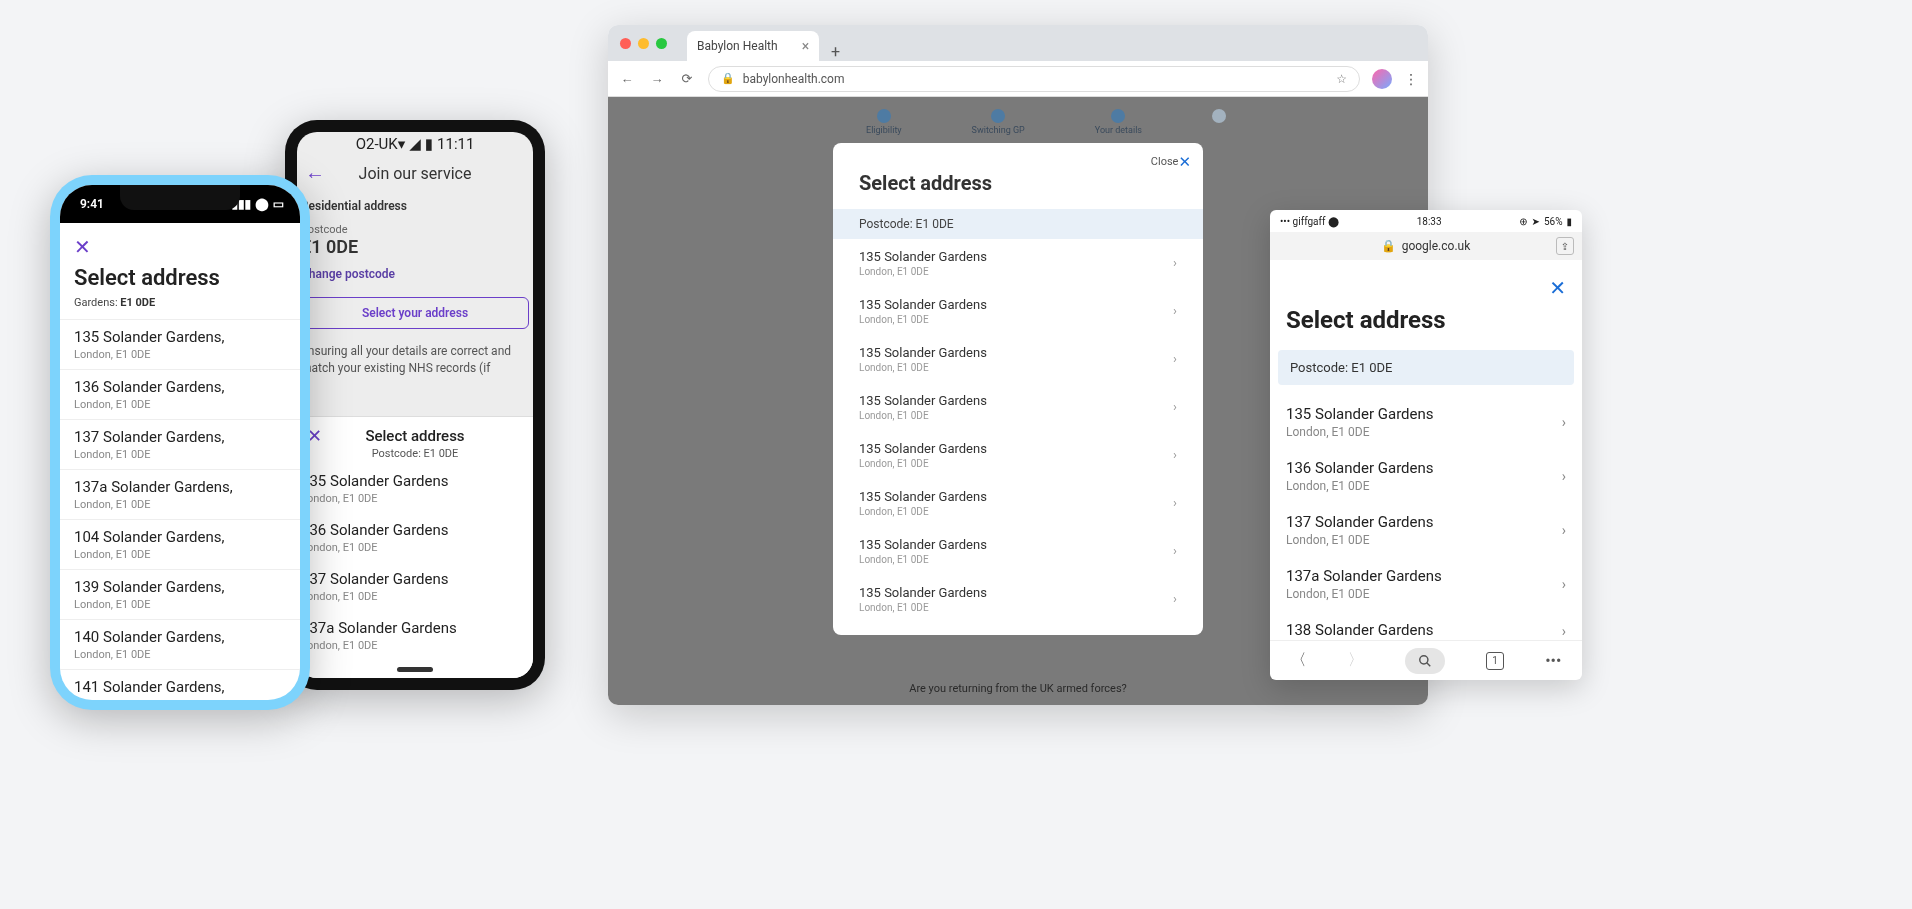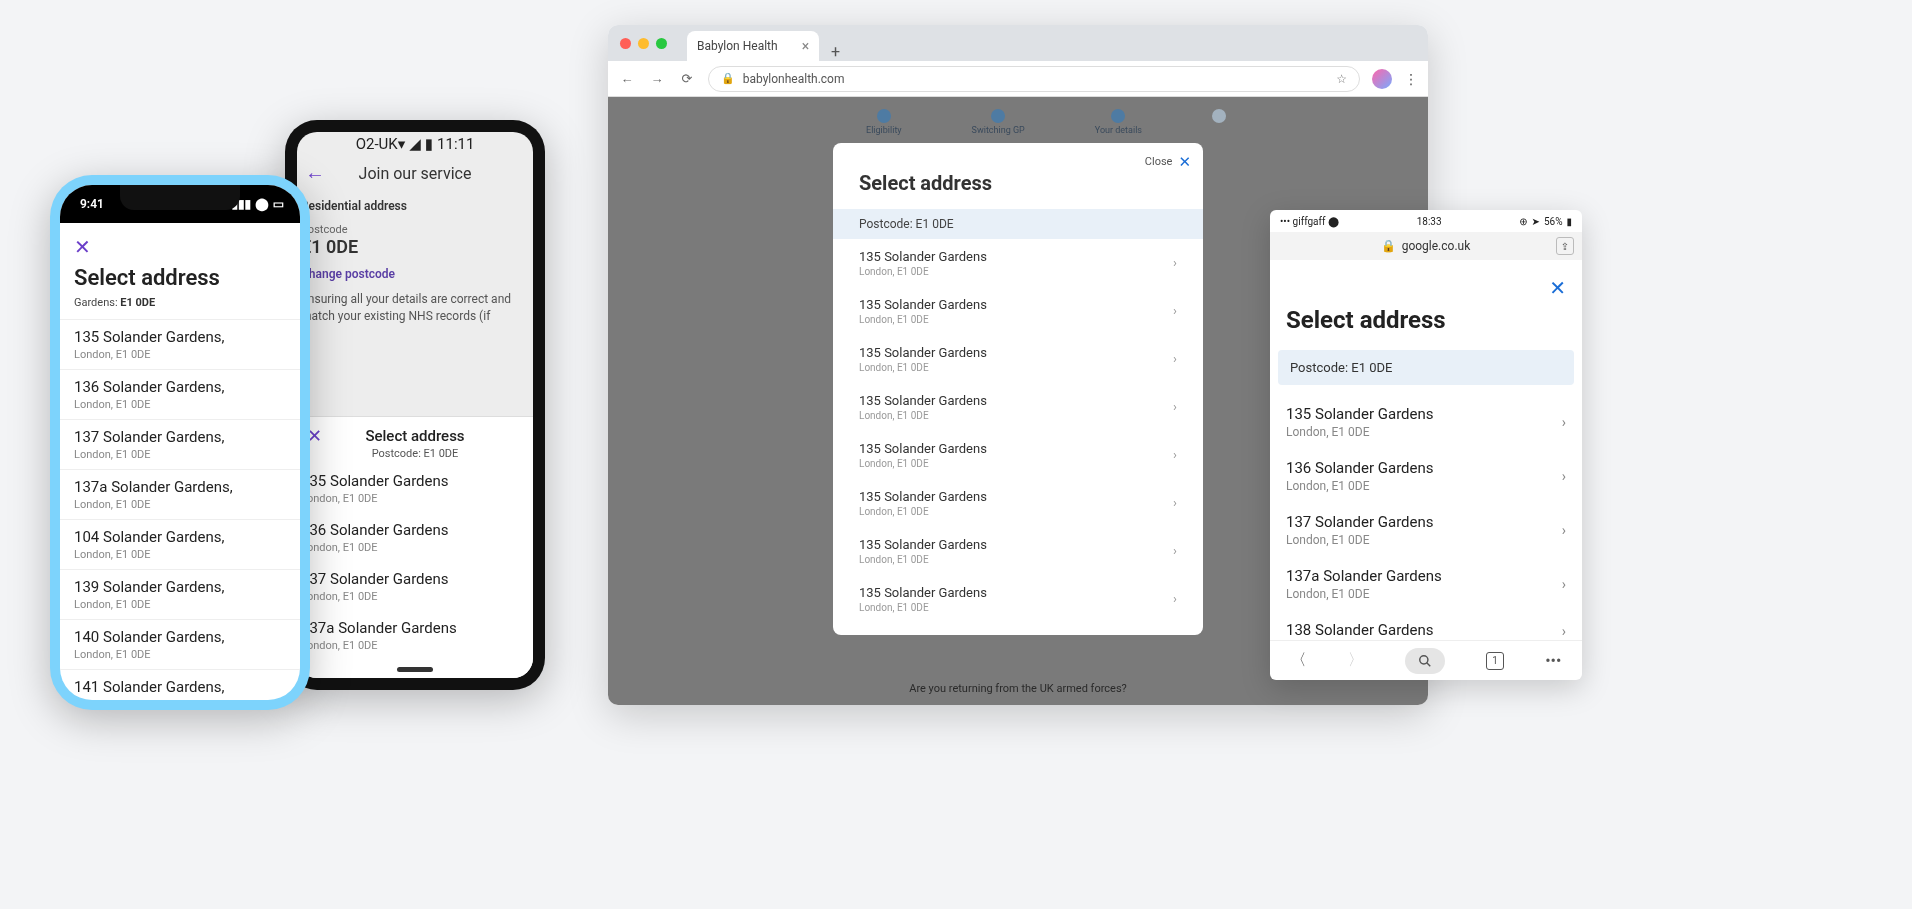--- a/index.html
+++ b/index.html
@@ -283,21 +283,21 @@
     left: 50%; top: 48%;
     transform: translate(-50%, -50%);
     width: 370px;
     background: #fff;
     border-radius: 8px;
     padding: 20px 0 12px;
   }
   .modal .close-row {
     position: absolute;
     top: 10px; right: 12px;
-    display: flex; gap: 6px; align-items: center;
+    display: flex; gap: 0; align-items: center;
     font-size: 11px;
     color: #555;
   }
   .modal .close-row .xicon { color: #1a6dd6; font-size: 15px; }
   .modal h2 {
     font-size: 20px;
     font-weight: 700;
     color: #333;
     padding: 8px 26px 14px;
   }
@@ -486,20 +486,21 @@
       </span>
     </div>
     <div class="android-bg">
       <span class="android-back">←</span>
       <div class="android-header">Join our service</div>
       <div class="android-body">
         <div class="section-title">Residential address</div>
         <div class="label">Postcode</div>
         <div class="postcode-val">E1 0DE</div>
         <div class="change-link">Change postcode</div>
+        <div class="select-btn">Select your address</div>
         <div class="note">Ensuring all your details are correct and match your existing NHS records (if</div>
       </div>
       <div class="android-sheet">
         <div class="sheet-header">
           <span class="sheet-x">✕</span>
           <div class="sheet-title">Select address</div>
           <div class="sheet-sub">Postcode: E1 0DE</div>
         </div>
         <div>
             <div class="addr-row">

